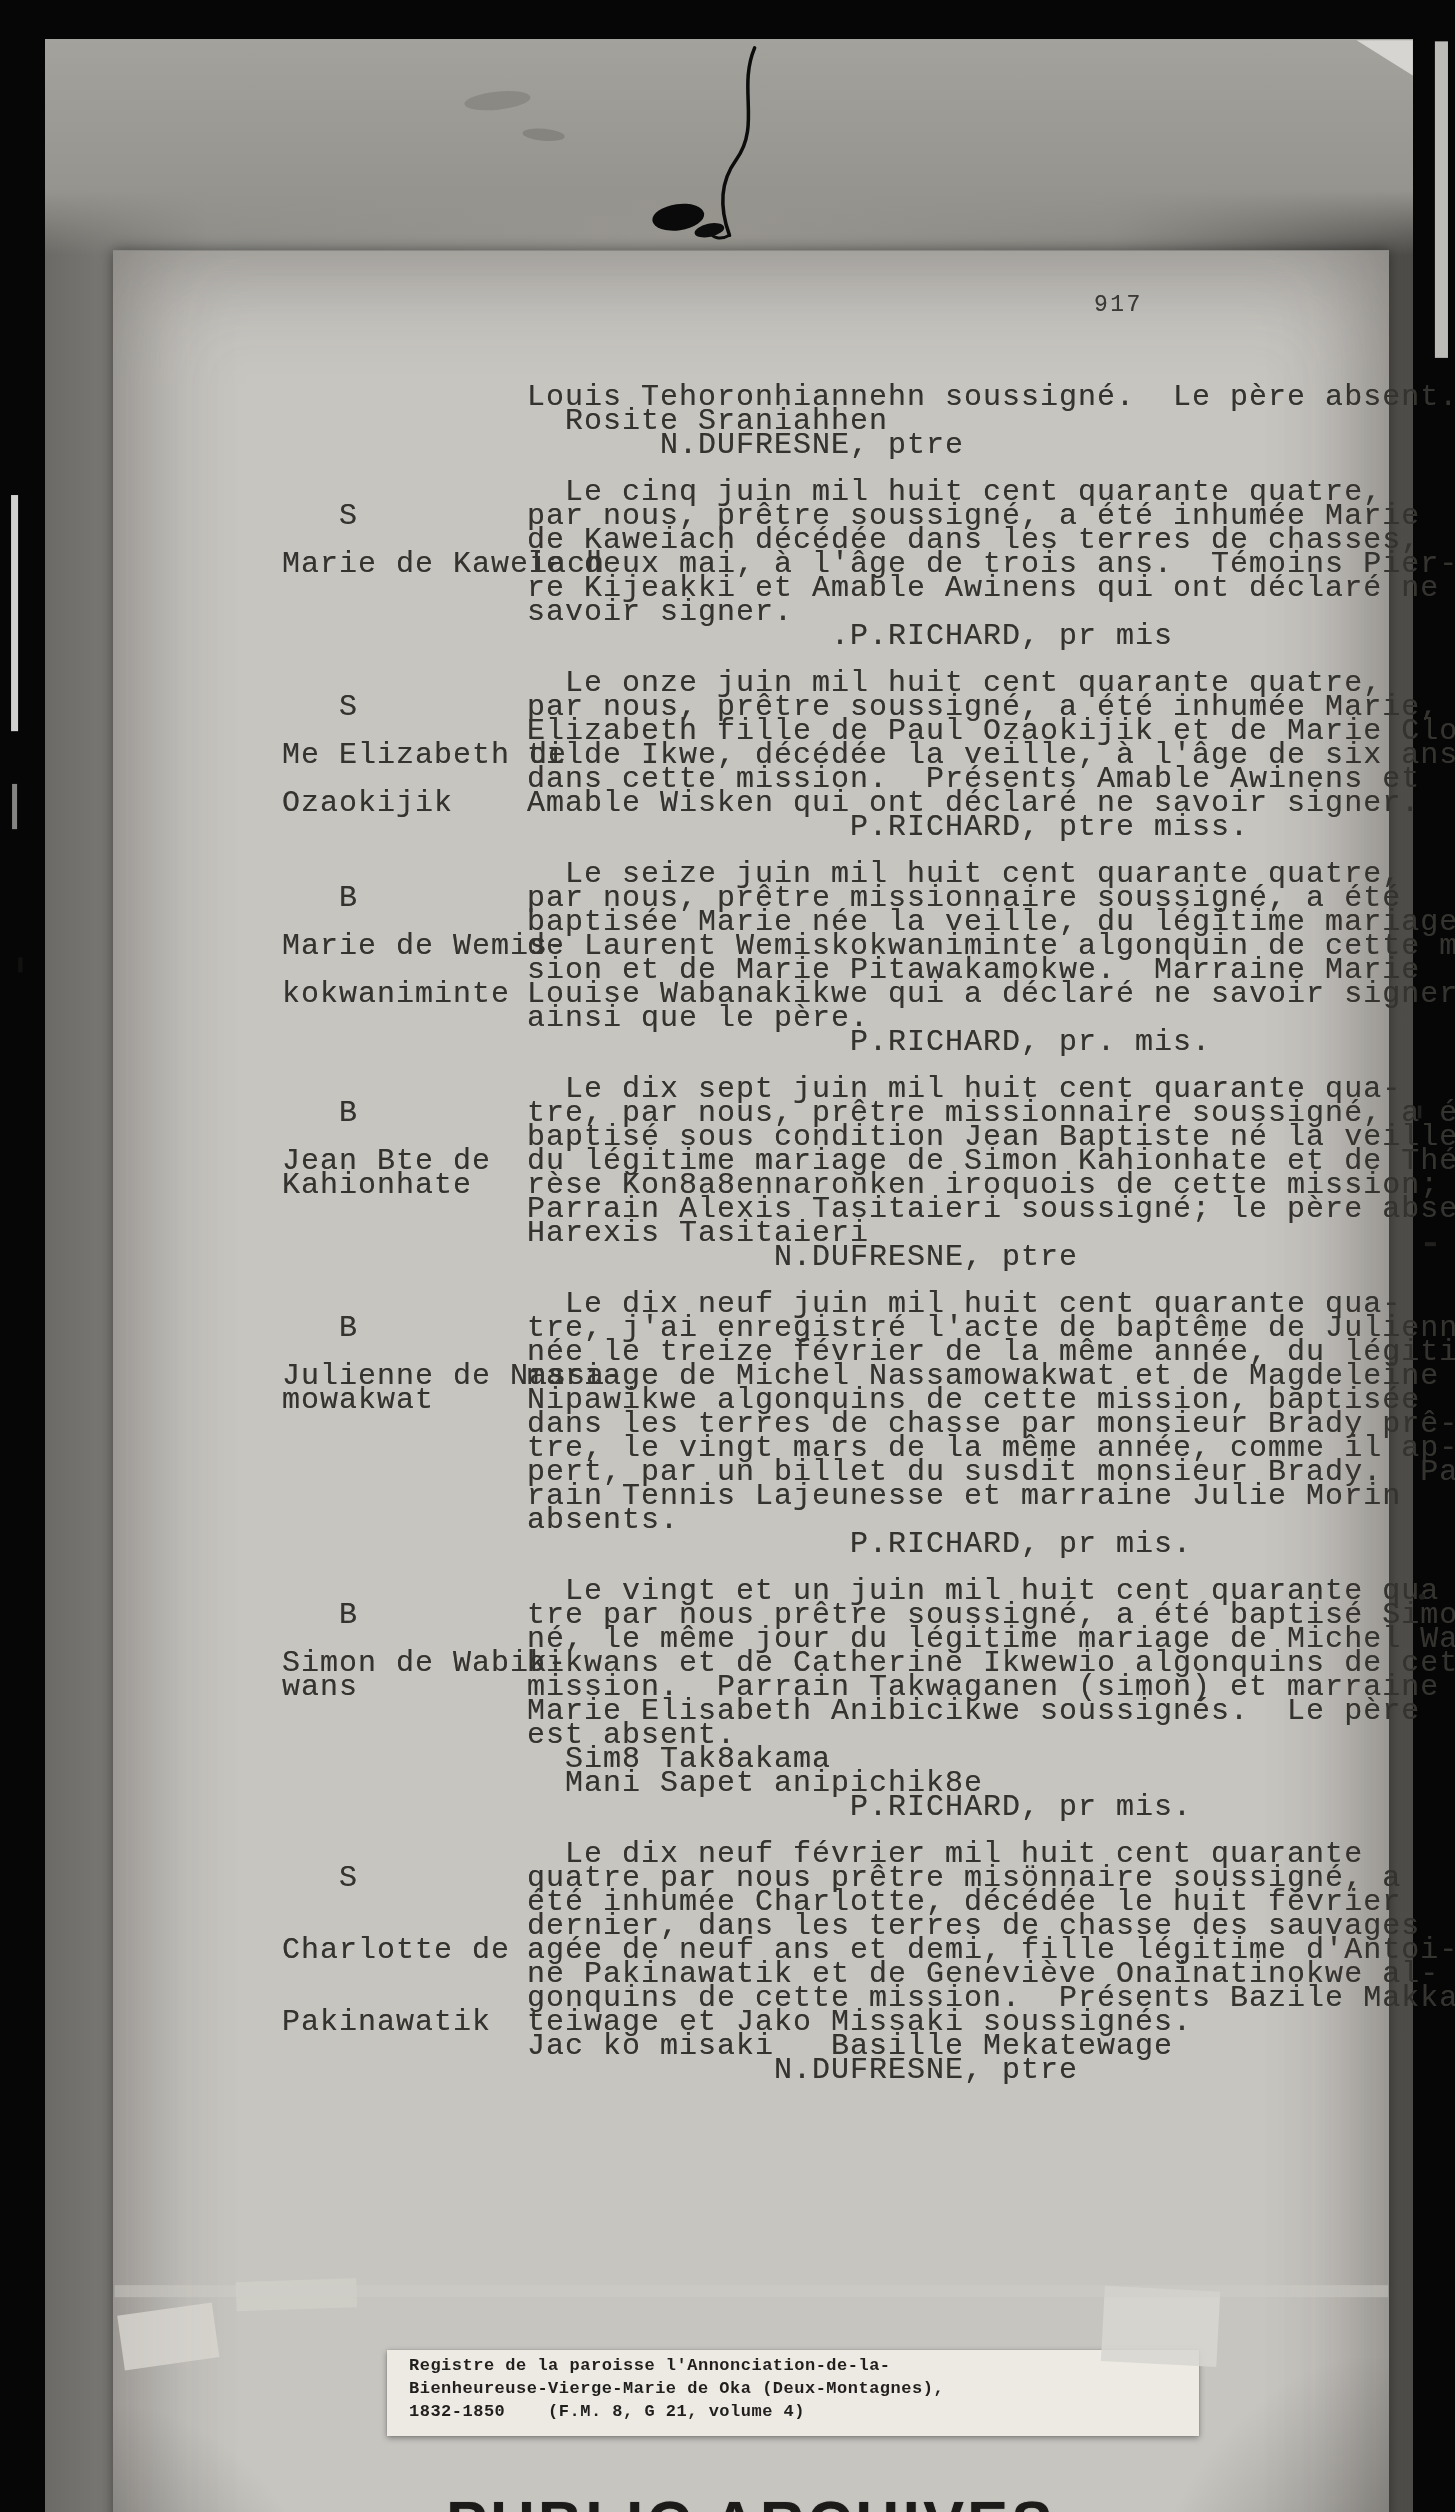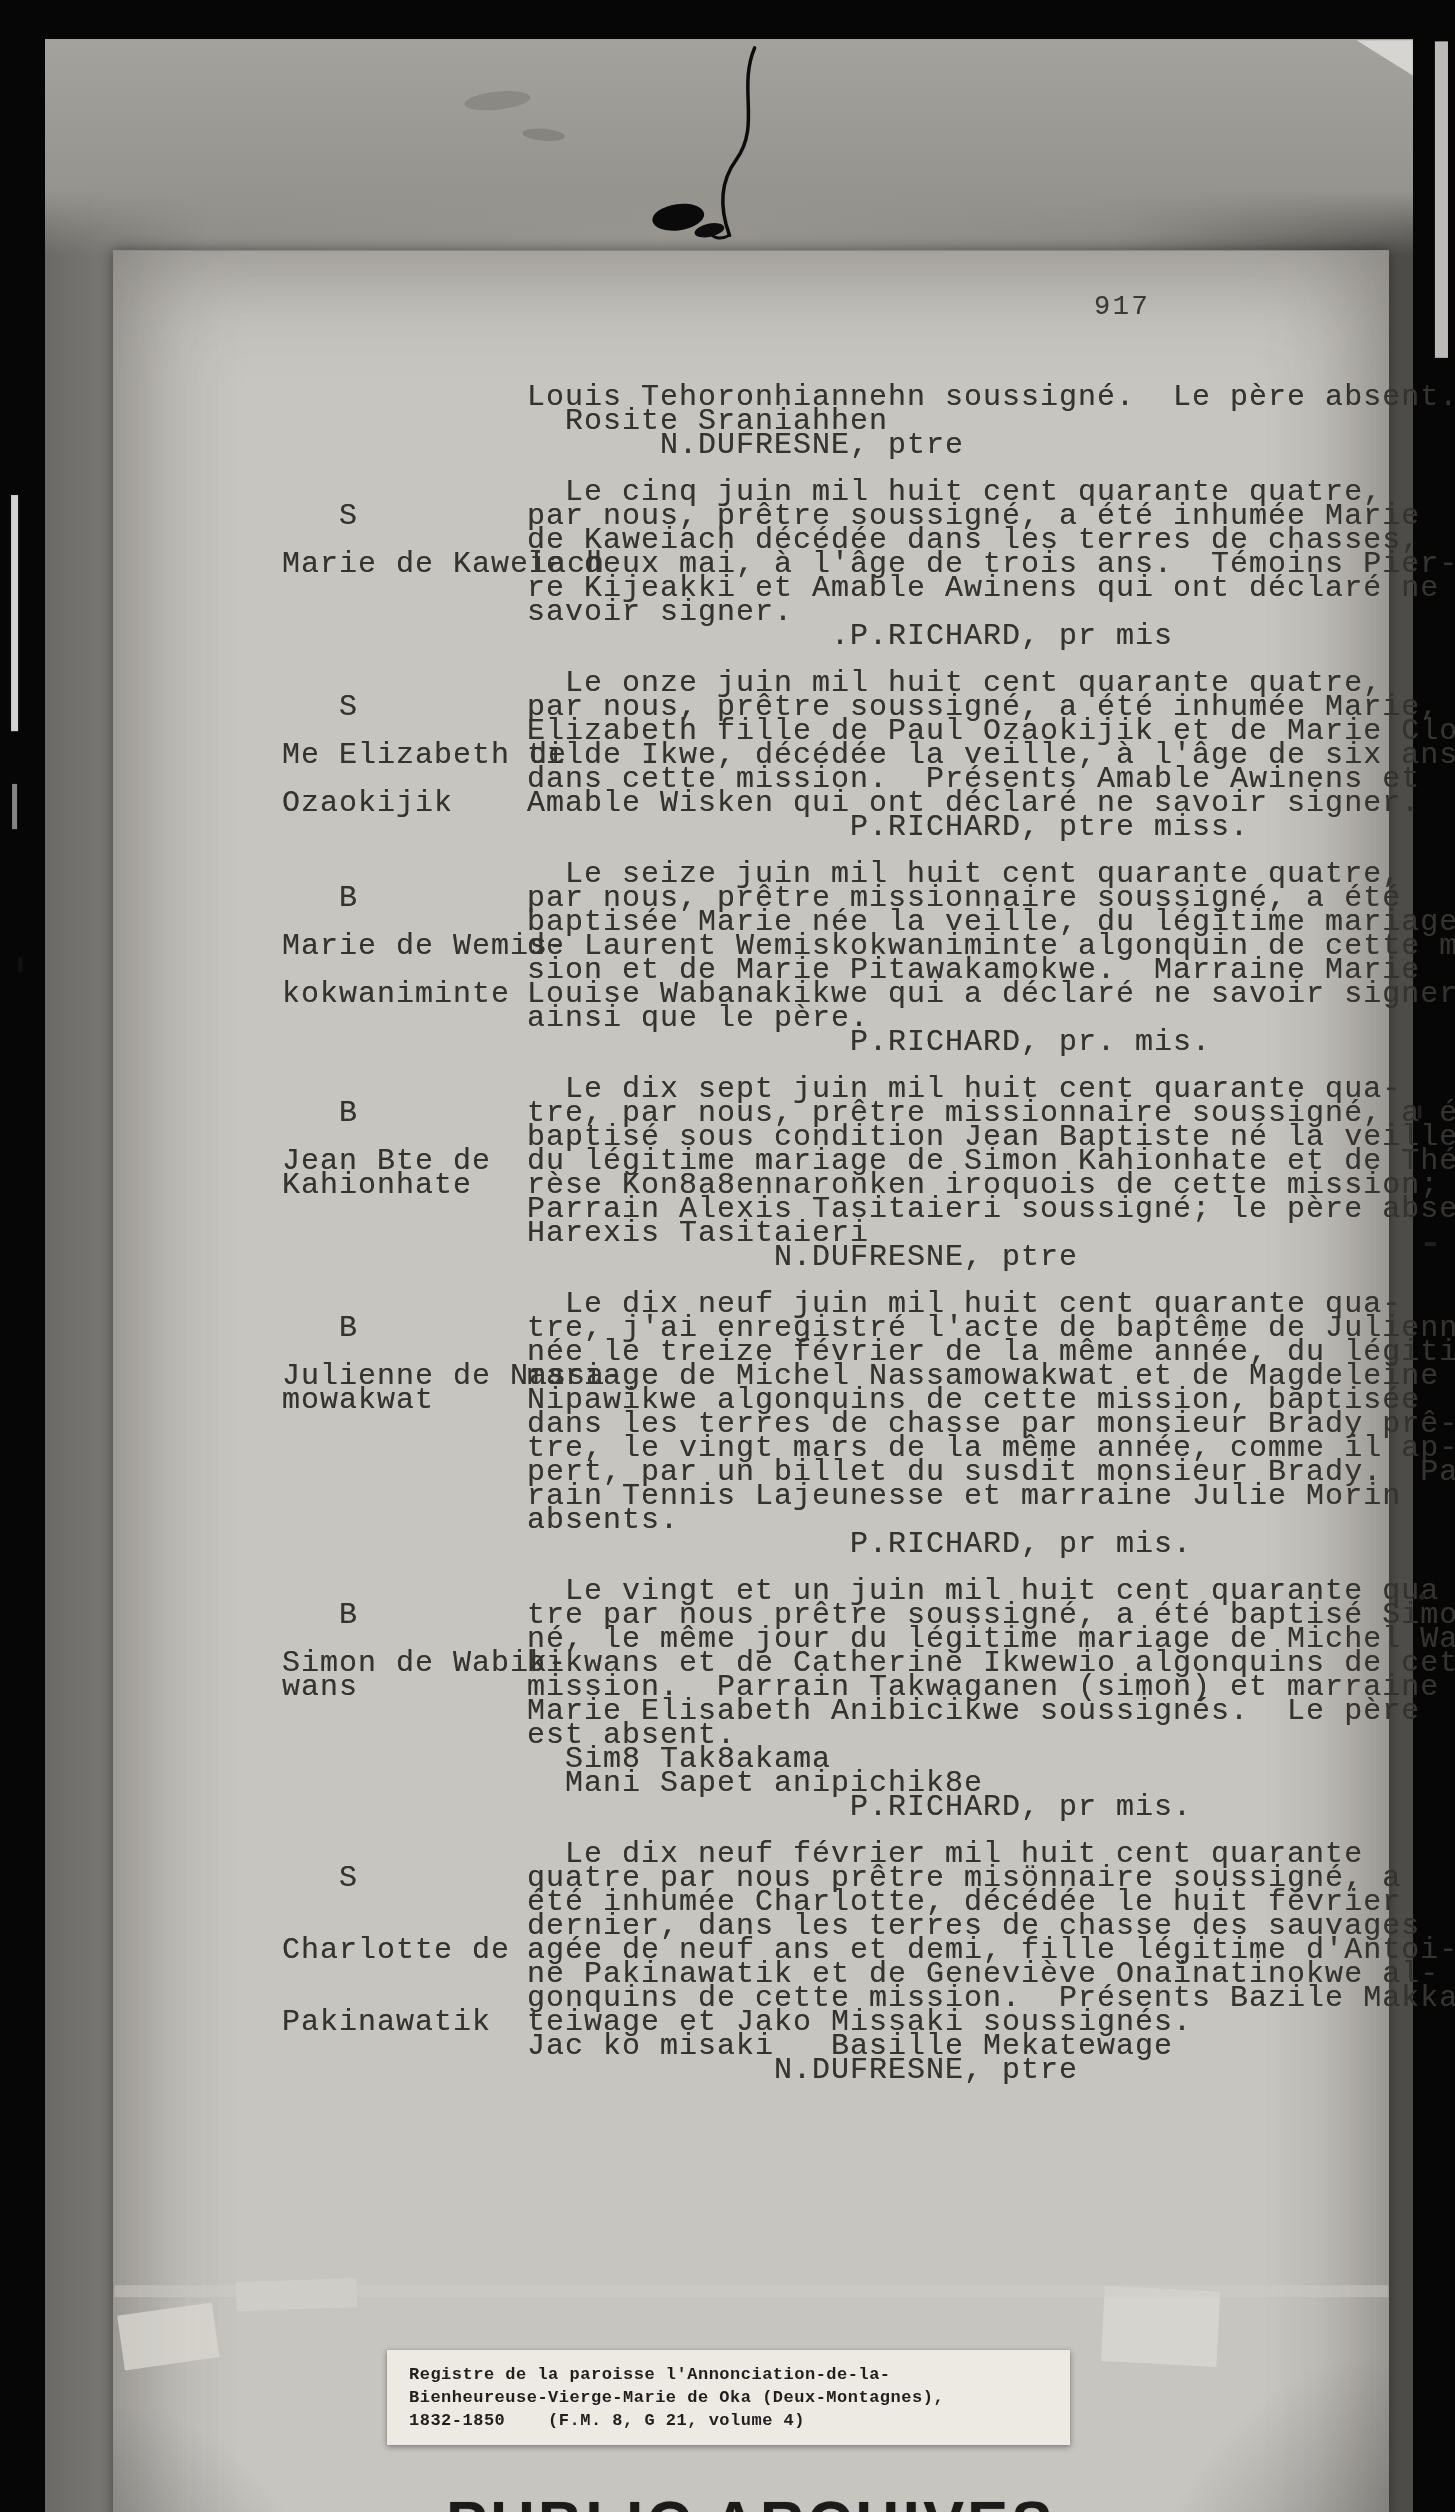--- a/index.html
+++ b/index.html
@@ -62,31 +62,31 @@
   .header-fragment { margin-bottom: 23px; }
   .entry { position: relative; margin-bottom: 23px; }
   .margin-label {
     position: absolute; left: -245px; top: 0;
     width: 241px;
     white-space: pre;
   }
 
   .page-number {
     position: absolute; left: 981px; top: 41px;
-    font-size: 27px; letter-spacing: 2.5px;
+    font-size: 23px; letter-spacing: 2.5px;
     color: #3c3a36;
     text-shadow: 0 0 0.5px rgba(60,58,54,0.5);
   }
 
   
   .catalog-label {
     position: absolute; left: 274px; top: 2099px;
-    width: 683px; box-sizing: border-box;
+    width: 812px; box-sizing: border-box;
     background: #eceae3;
-    padding: 13px 0 13px 22px;
+    padding: 4px 0 13px 22px;
     box-shadow: 0 2px 6px rgba(0,0,0,0.38), 0 0 0 0.5px rgba(0,0,0,0.08);
     font-weight: 700;
     font-size: 17px; line-height: 23px;
     letter-spacing: 0.5px;
     color: #201f1d;
   }
 
   
   .archives-stamp {
     position: absolute; left: 0; top: 2230px;

